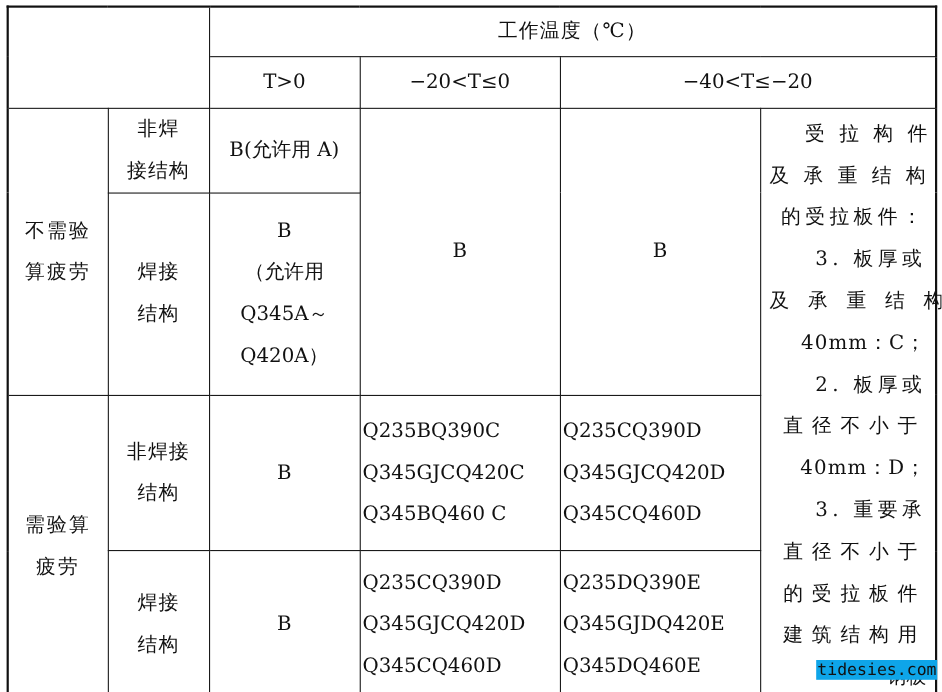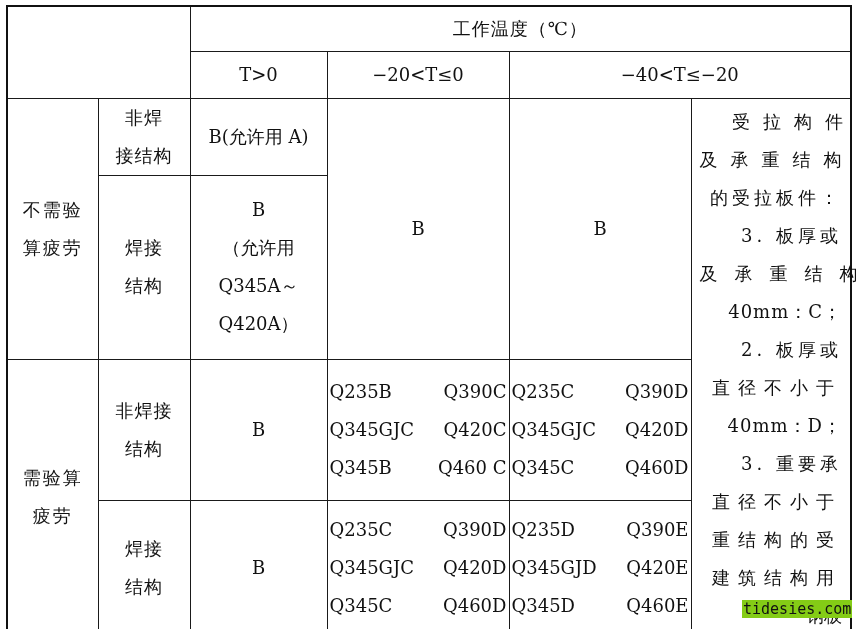--- a/index.html
+++ b/index.html
@@ -41,21 +41,21 @@
     .cat { font-size: 18px; line-height: 40px; letter-spacing: 2px; }
     .sub { font-size: 18px; line-height: 36px; letter-spacing: 1px; margin-left: 36px; }
     .grade { font-size: 18px; line-height: 36px; }
     .grades {
       font-size: 17px;
       line-height: 38px;
       white-space: nowrap;
     }
     .grades .ln {
       display: flex;
-      justify-content: space-between;
+      justify-content: flex-start;
       padding: 0 2px;
     }
     .grades .ln.wide {
       padding: 0 2px;
     }
     .note {
       text-align: left !important;
       vertical-align: top !important;
       font-size: 17px;
       line-height: 38.5px;
@@ -65,21 +65,21 @@
     .note div { white-space: nowrap; text-align: right; }
     .note .ind { text-indent: 1.8em; }
     .note .just { letter-spacing: 13px; }
     .watermark {
       position: absolute;
       left: 742px;
       top: 600px;
       font-family: "DejaVu Sans Mono", "Liberation Mono", monospace;
       font-size: 15px;
       color: #111;
-      background: #84cc16;
+      background: #0ea5e9;
       padding: 0 1px;
       line-height: 18px;
     }
   </style>
 </head>
 <body>
 
 <table class="tbl">
   <colgroup>
     <col style="width:91px">
@@ -123,21 +123,21 @@
       <div class="just">及承重结构</div>
       <div>的受拉板件：</div>
       <div class="ind">3. 板厚或</div>
       <div class="just" style="letter-spacing:17px">及承重结构</div>
       <div style="letter-spacing:1px">40mm：C；</div>
       <div class="ind">2. 板厚或</div>
       <div class="just" style="letter-spacing:8px">直径不小于</div>
       <div style="letter-spacing:1px">40mm：D；</div>
       <div class="ind">3. 重要承</div>
       <div style="letter-spacing:8px">直径不小于</div>
-      <div style="letter-spacing:8px">重结构的受</div>
+      <div style="letter-spacing:8px">的受拉板件</div>
       <div style="letter-spacing:8px">建筑结构用</div>
       <div style="letter-spacing:0px">钢板</div>
     </td>
   </tr>
   <tr style="height:184px">
     <td class="sub">
       <div>焊接</div>
       <div>结构</div>
     </td>
     <td class="grade">

